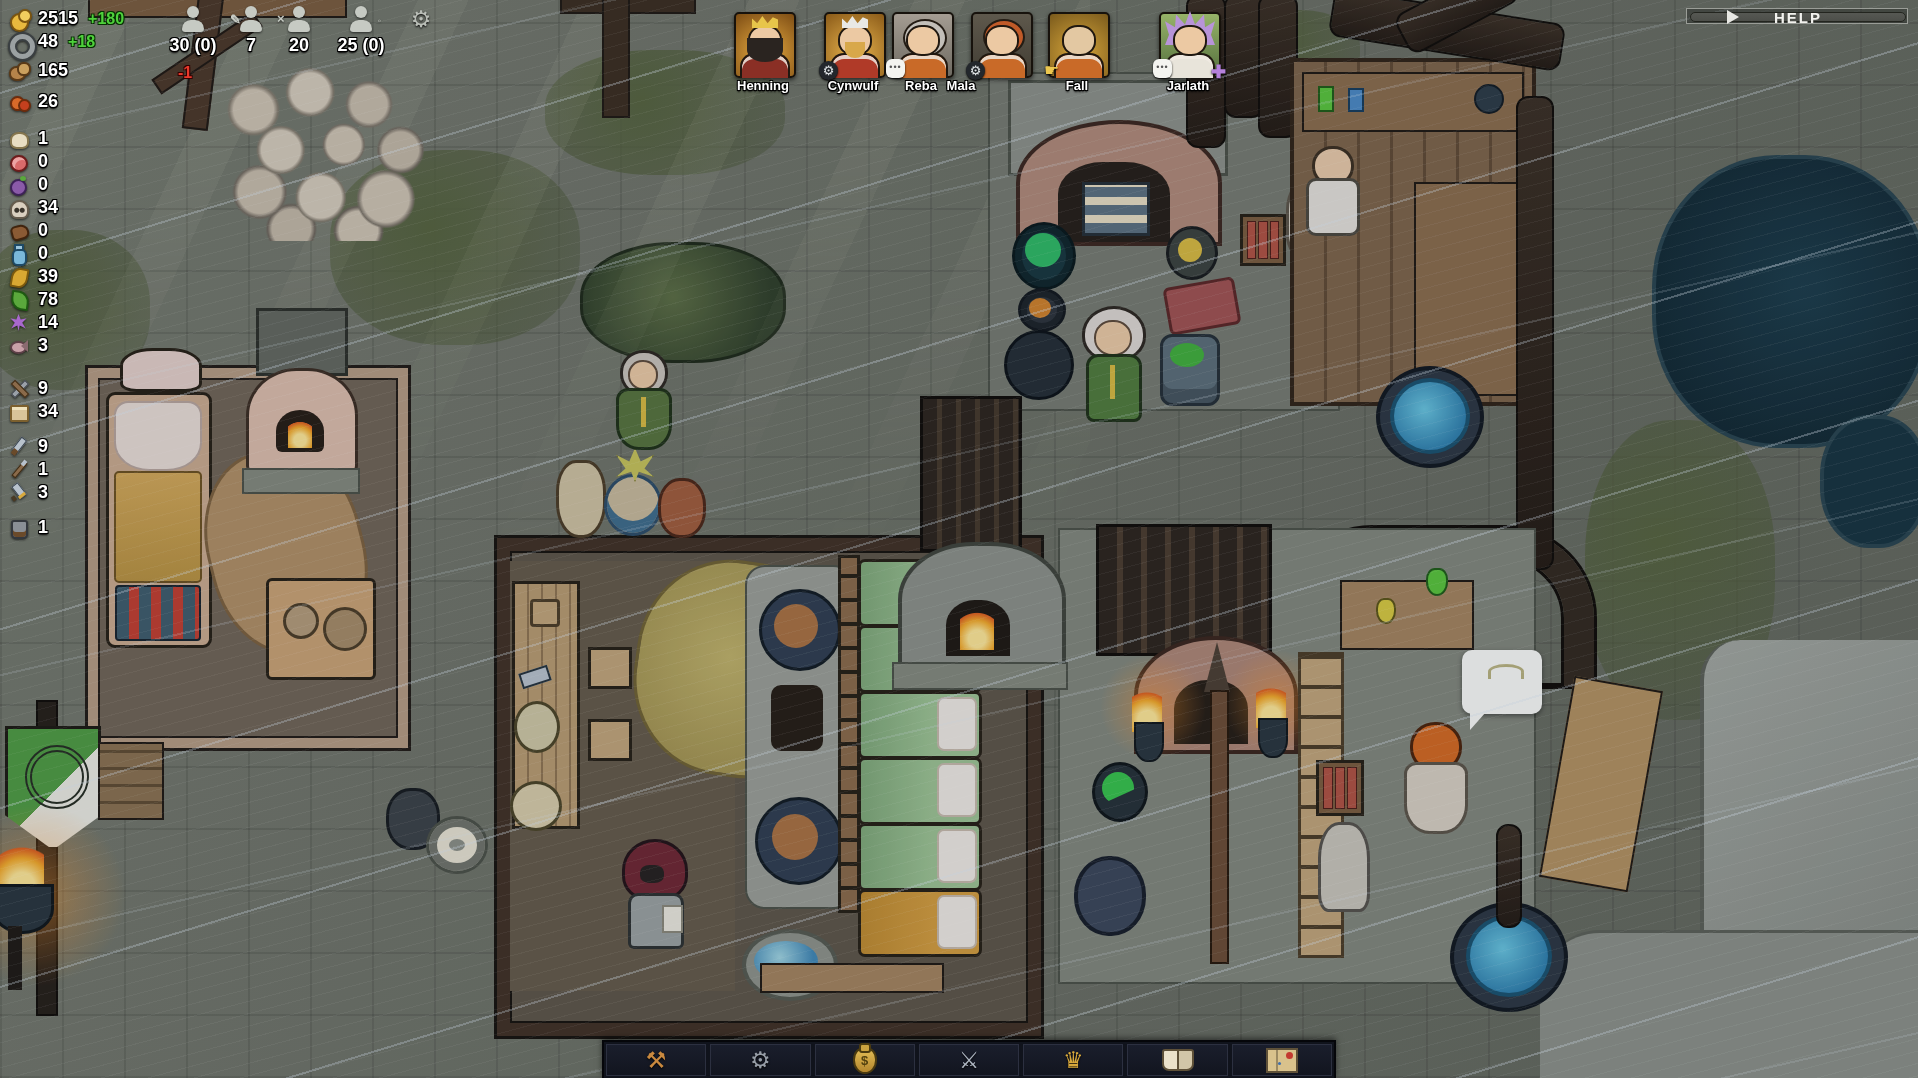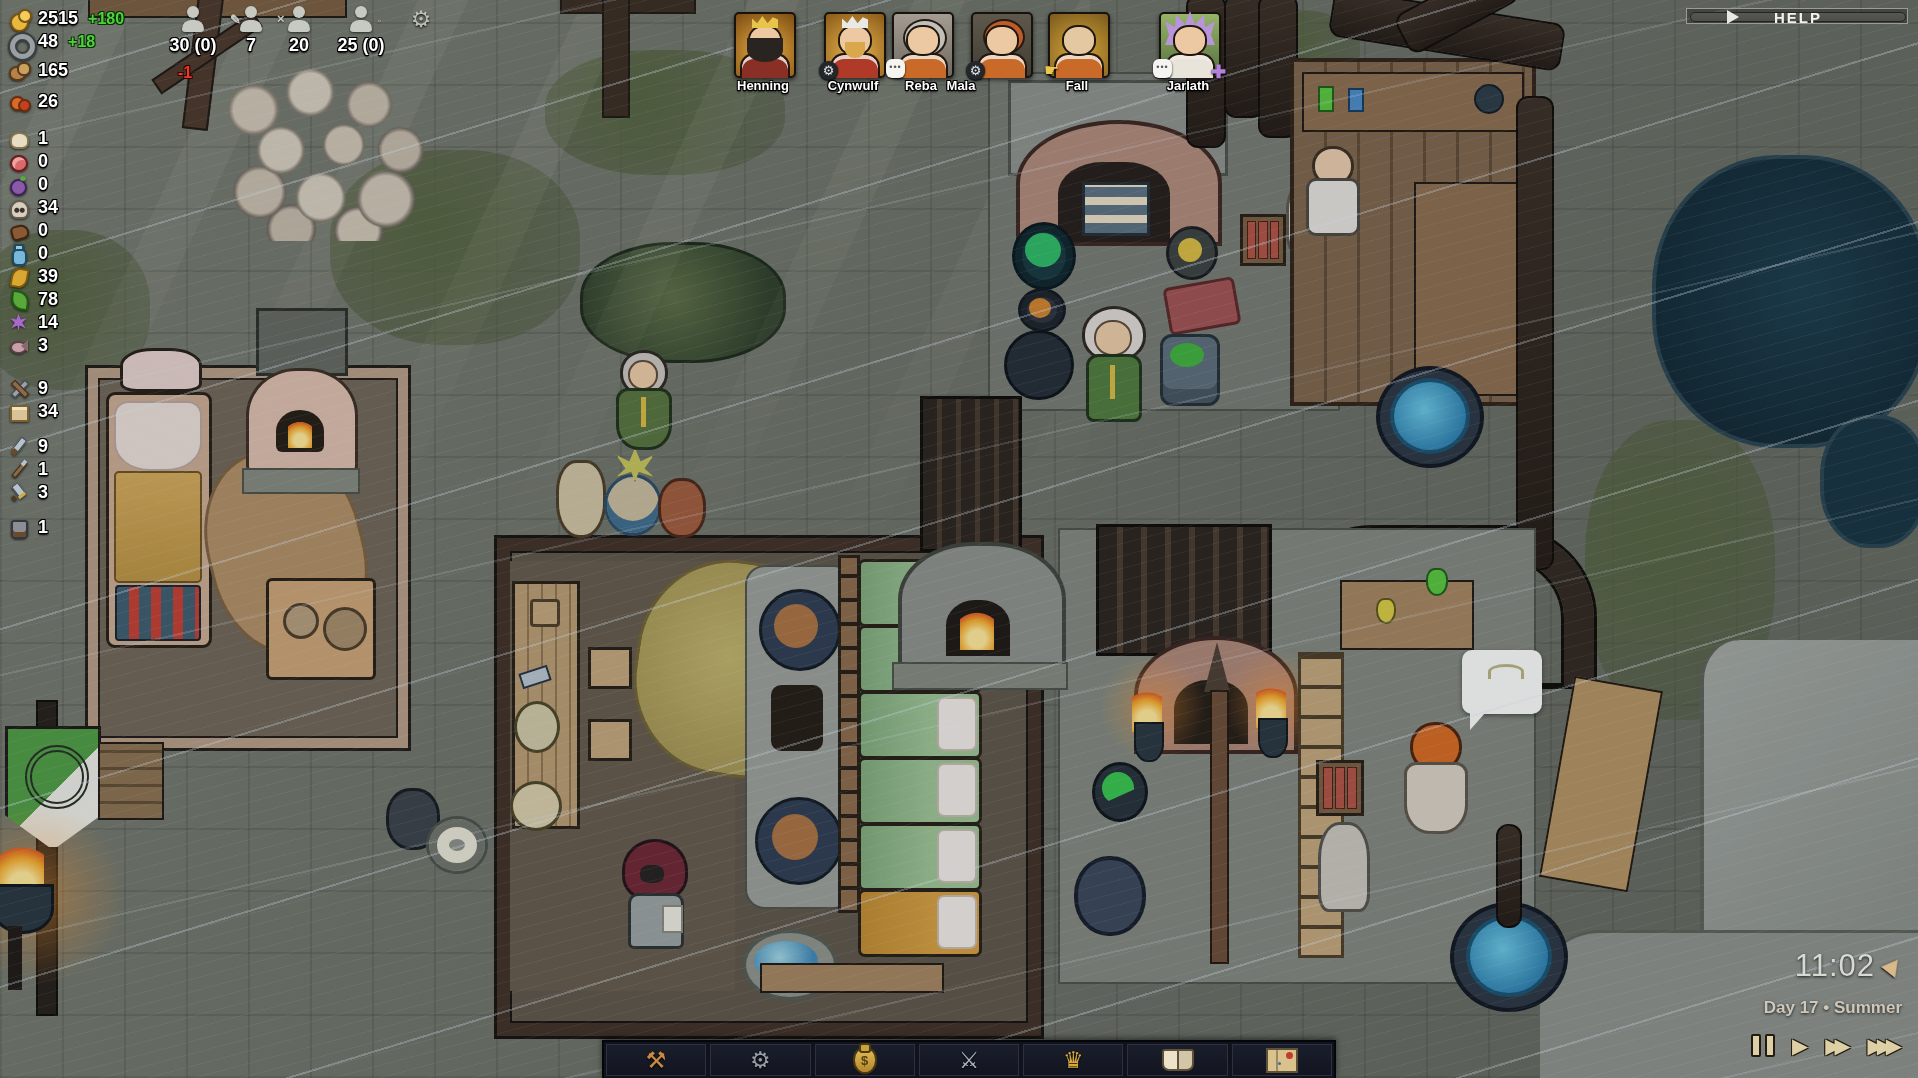--- a/index.html
+++ b/index.html
@@ -575,36 +575,20 @@
   <div class="p-name outline-txt" style="left:1143px">Jarlath</div>
 
   <div id="help-frame">
     <div id="help-btn">
       <div id="help-play"></div>
       <span id="help-label">HELP</span>
     </div>
   </div>
 
 
-  <div id="clock">
-    <div id="time-row">
-      <span id="time-txt">11:02</span>
-      <div id="wind-arrow"></div>
-    </div>
-    <div id="date-txt">Day 17 • Summer</div>
-    <div id="speed-controls">
-      <div class="pausebars">
-          <i></i>
-          <i></i>
-        </div>
-      <span class="spd">▶</span>
-      <span class="spd multi">▶▶</span>
-      <span class="spd multi">▶▶▶</span>
-    </div>
-  </div>
 
   <div id="toolbar">
     <div class="tb-cell">
         <span class="tb-glyph" style="color:#c9893f">⚒</span>
       </div>
     <div class="tb-cell">
         <span class="tb-glyph" style="color:#959ca6">⚙</span>
       </div>
     <div class="tb-cell">
         <div class="moneybag">$</div>

